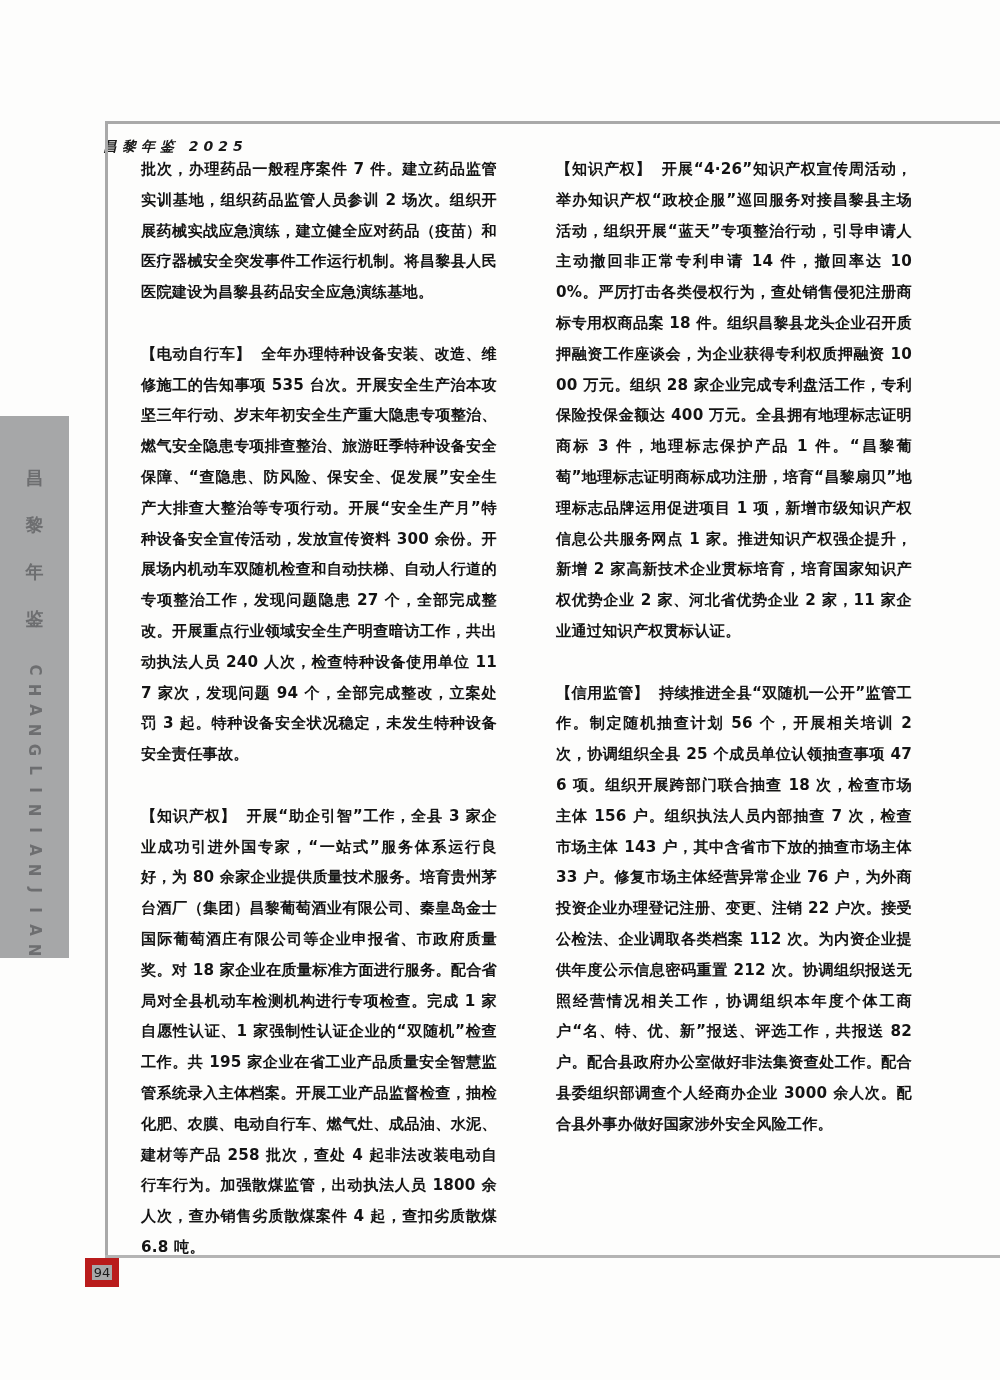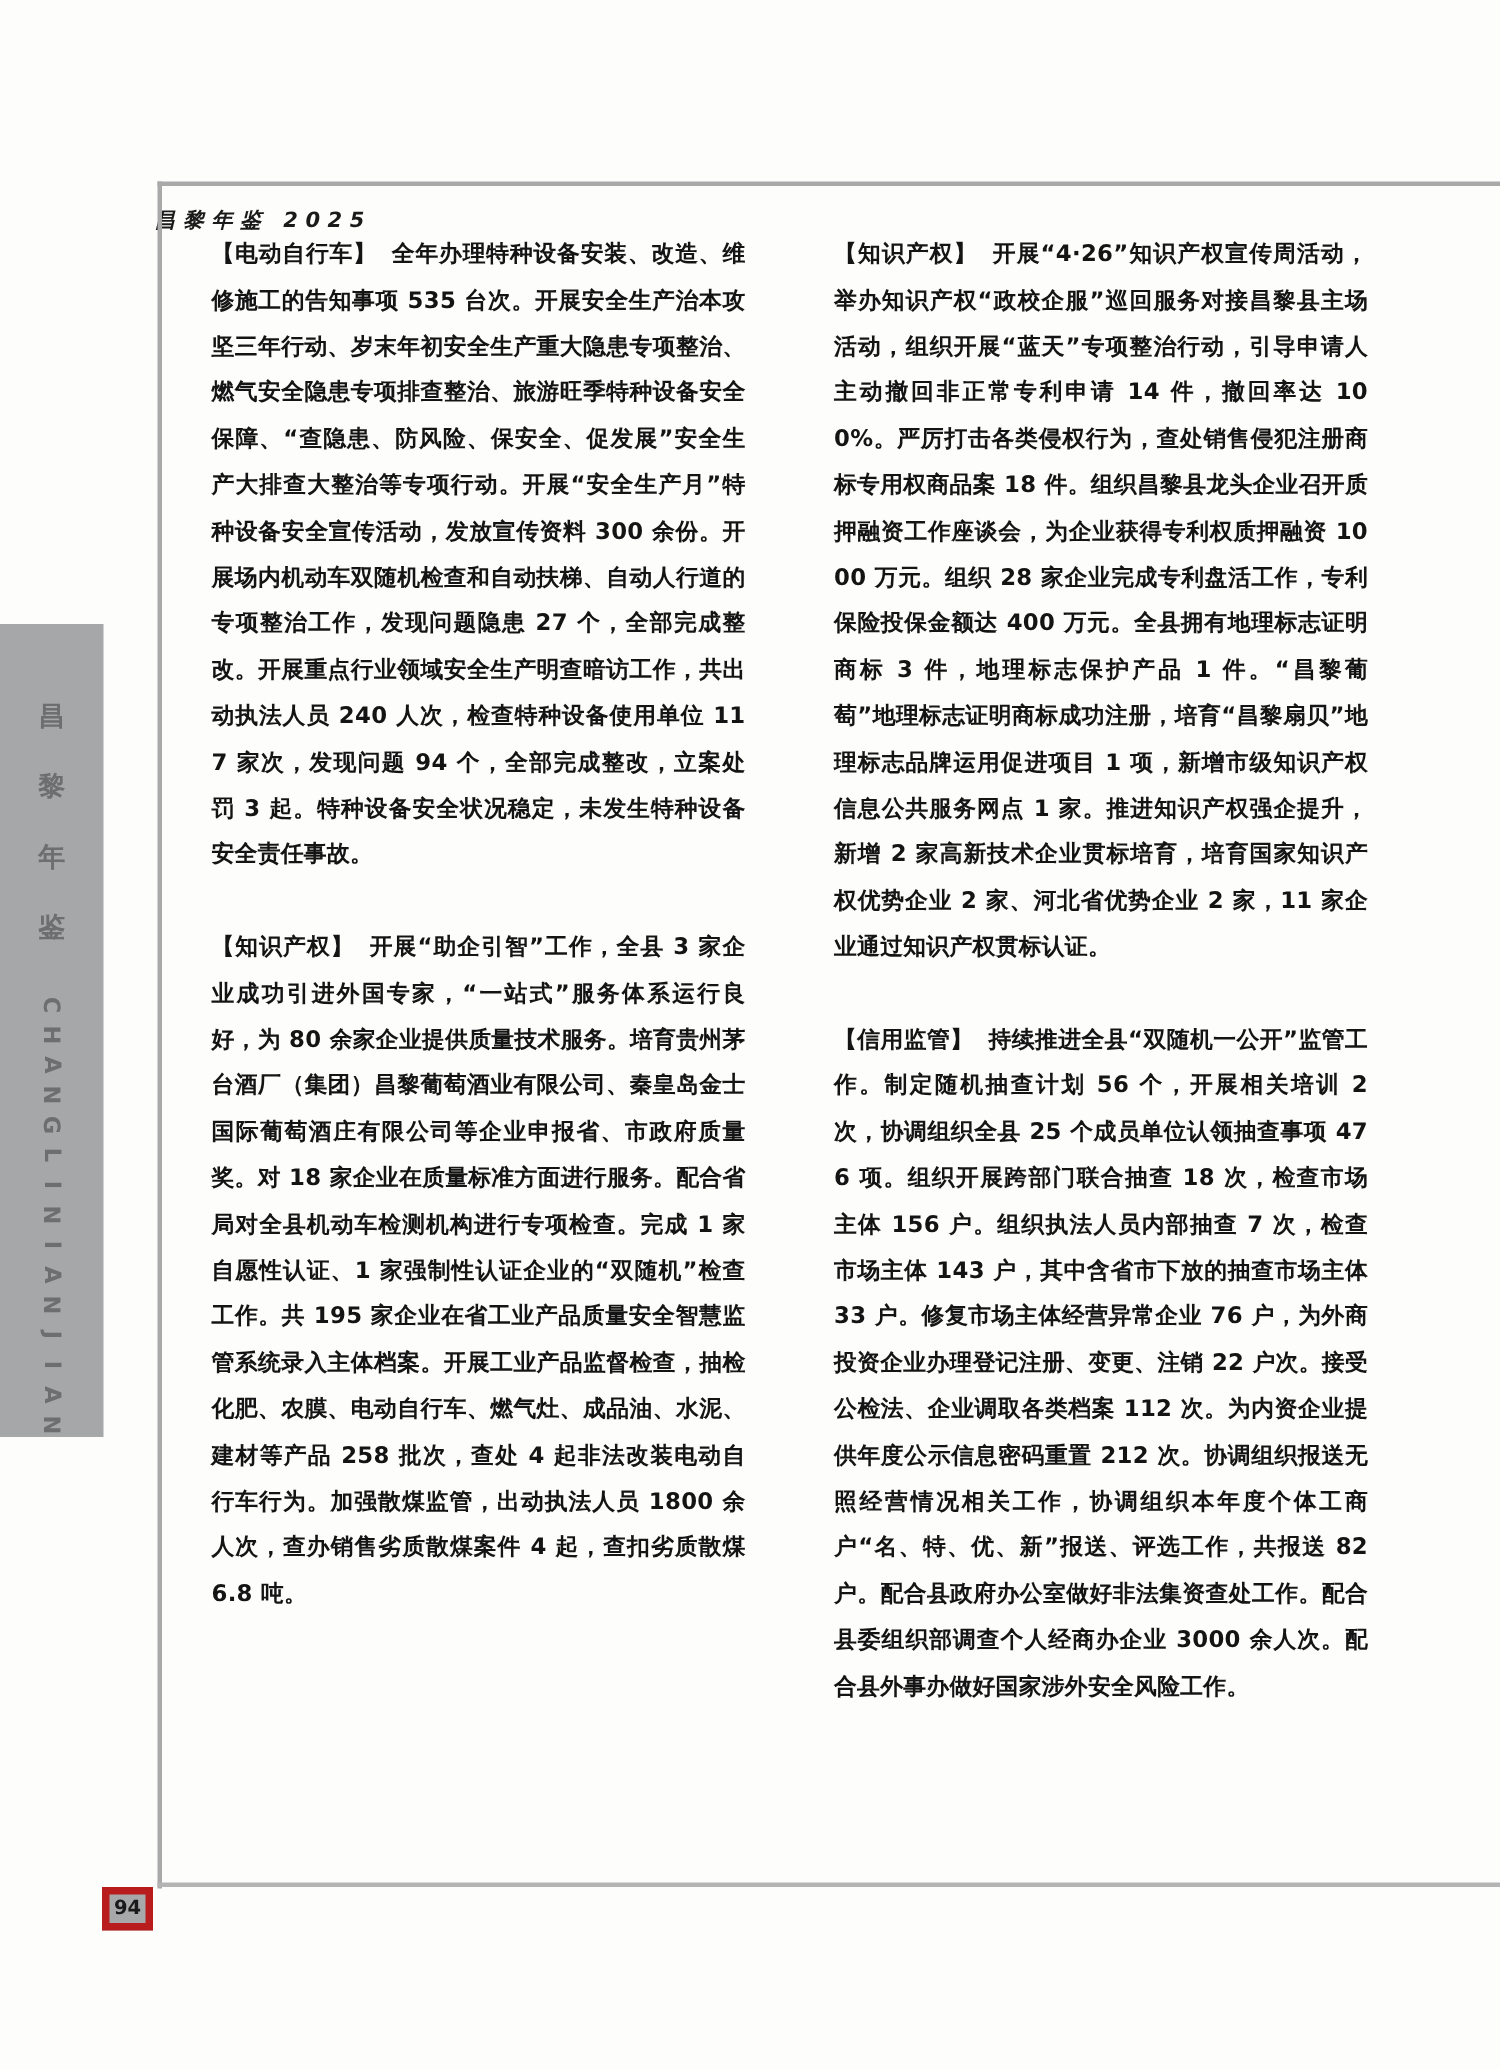--- a/index.html
+++ b/index.html
@@ -25,23 +25,23 @@
   .side-tab .cn {
     font-size: 18px; font-weight: bold; color: #6d6e70; line-height: 20px; margin-bottom: 27px;
   }
   .side-tab .en {
     margin-top: 6px; display: flex; flex-direction: column; align-items: center;
     font-family: "DejaVu Sans", sans-serif; font-weight: bold; font-size: 15px; color: #6d6e70;
   }
   .side-tab .en span { display: block; transform: rotate(90deg); line-height: 16px; height: 16px; margin-bottom: 4px; }
 
   .page-num {
-    position: absolute; left: 68px; top: 1258px; width: 34px; height: 29px;
-    background: #a7a8a9; border: 5px solid #b91c1c; box-sizing: border-box;
-    font-family: "DejaVu Sans", sans-serif; font-weight: bold; font-size: 13px;
+    position: absolute; left: 85px; top: 1258px; width: 34px; height: 29px;
+    background: #a7a8a9; border: 7px solid #b91c1c; box-sizing: border-box;
+    font-family: "DejaVu Sans", sans-serif; font-weight: normal; font-size: 13px;
     display: flex; align-items: center; justify-content: center; color: #1a1a1a;
   }
 
   .column { position: absolute; top: 154px; width: 356px; }
   .col-left { left: 141px; }
   .col-right { left: 556px; }
   .para {
     font-size: 15.2px; font-weight: bold; line-height: 30.8px; text-align: justify;
     text-align-last: left; letter-spacing: 0.2px; margin: 0 0 30.8px 0; word-break: break-all;
   }
@@ -74,20 +74,23 @@
     <span>N</span>
     <span>J</span>
     <span>I</span>
     <span>A</span>
     <span>N</span>
   </div>
 </div>
 
 <div class="column col-left">
   <p class="para">
+    <span>批次，办理药品一般程序案件 7 件。建立药品监管实训基地，组织药品监管人员参训 2 场次。组织开展药械实战应急演练，建立健全应对药品（疫苗）和医疗器械安全突发事件工作运行机制。将昌黎县人民医院建设为昌黎县药品安全应急演练基地。</span>
+  </p>
+  <p class="para">
     <span class="heading">【电动自行车】</span><span>全年办理特种设备安装、改造、维修施工的告知事项 535 台次。开展安全生产治本攻坚三年行动、岁末年初安全生产重大隐患专项整治、燃气安全隐患专项排查整治、旅游旺季特种设备安全保障、“查隐患、防风险、保安全、促发展”安全生产大排查大整治等专项行动。开展“安全生产月”特种设备安全宣传活动，发放宣传资料 300 余份。开展场内机动车双随机检查和自动扶梯、自动人行道的专项整治工作，发现问题隐患 27 个，全部完成整改。开展重点行业领域安全生产明查暗访工作，共出动执法人员 240 人次，检查特种设备使用单位 117 家次，发现问题 94 个，全部完成整改，立案处罚 3 起。特种设备安全状况稳定，未发生特种设备安全责任事故。</span>
   </p>
   <p class="para">
     <span class="heading">【知识产权】</span><span>开展“助企引智”工作，全县 3 家企业成功引进外国专家，“一站式”服务体系运行良好，为 80 余家企业提供质量技术服务。培育贵州茅台酒厂（集团）昌黎葡萄酒业有限公司、秦皇岛金士国际葡萄酒庄有限公司等企业申报省、市政府质量奖。对 18 家企业在质量标准方面进行服务。配合省局对全县机动车检测机构进行专项检查。完成 1 家自愿性认证、1 家强制性认证企业的“双随机”检查工作。共 195 家企业在省工业产品质量安全智慧监管系统录入主体档案。开展工业产品监督检查，抽检化肥、农膜、电动自行车、燃气灶、成品油、水泥、建材等产品 258 批次，查处 4 起非法改装电动自行车行为。加强散煤监管，出动执法人员 1800 余人次，查办销售劣质散煤案件 4 起，查扣劣质散煤 6.8 吨。</span>
   </p>
 </div>
 
 <div class="column col-right">
   <p class="para">
     <span class="heading">【知识产权】</span><span>开展“4·26”知识产权宣传周活动，举办知识产权“政校企服”巡回服务对接昌黎县主场活动，组织开展“蓝天”专项整治行动，引导申请人主动撤回非正常专利申请 14 件，撤回率达 100%。严厉打击各类侵权行为，查处销售侵犯注册商标专用权商品案 18 件。组织昌黎县龙头企业召开质押融资工作座谈会，为企业获得专利权质押融资 1000 万元。组织 28 家企业完成专利盘活工作，专利保险投保金额达 400 万元。全县拥有地理标志证明商标 3 件，地理标志保护产品 1 件。“昌黎葡萄”地理标志证明商标成功注册，培育“昌黎扇贝”地理标志品牌运用促进项目 1 项，新增市级知识产权信息公共服务网点 1 家。推进知识产权强企提升，新增 2 家高新技术企业贯标培育，培育国家知识产权优势企业 2 家、河北省优势企业 2 家，11 家企业通过知识产权贯标认证。</span>

